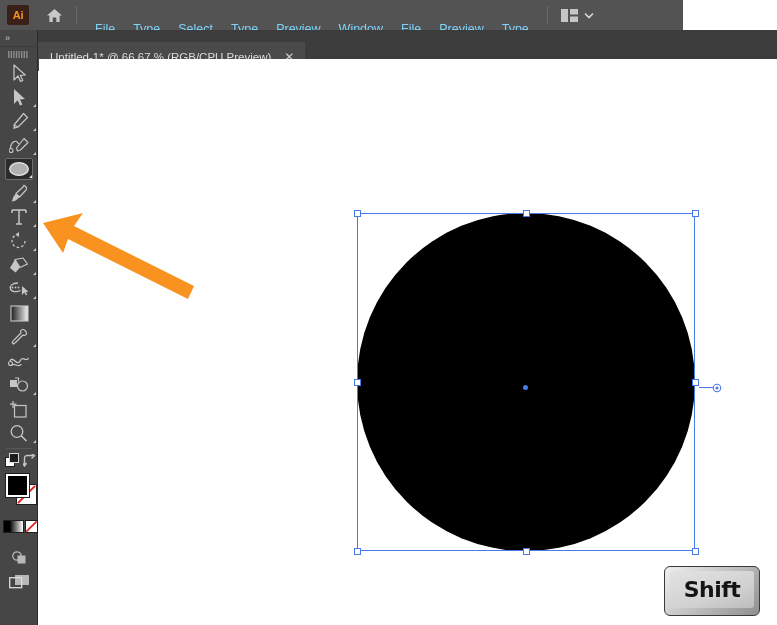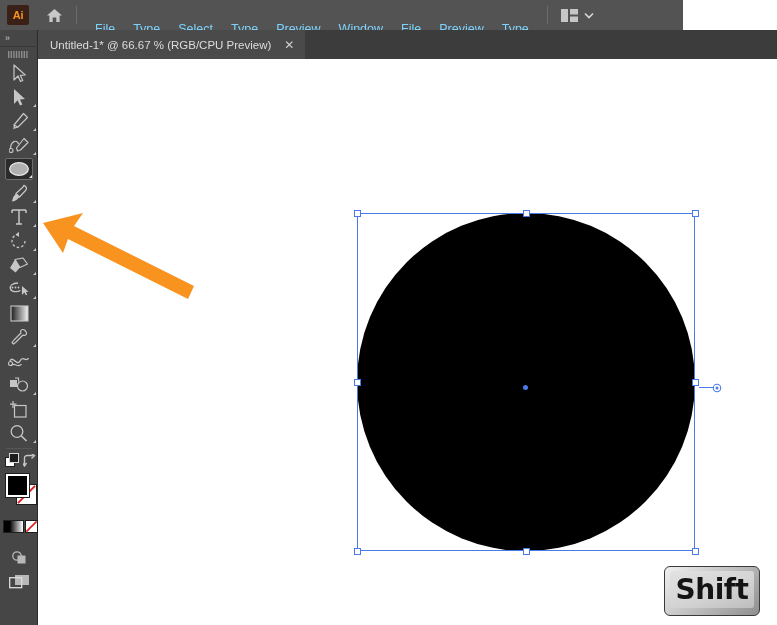--- a/index.html
+++ b/index.html
@@ -42,21 +42,21 @@
   #workspace-switcher {
     display: flex; align-items: center; gap: 6px; margin-left: 4px;
   }
 
   
   #tabbar {
     position: absolute; left: 0; top: 30px; width: 777px; height: 29px;
     background: #3C3C3C;
   }
   #doc-tab {
-    position: absolute; left: 36px; top: 0;
+    position: absolute; left: 36px; top: 12px;
     height: 29px; padding: 0 11px 0 14px;
     background: #4A4A4A;
     display: flex; align-items: center; gap: 13px;
   }
   #doc-tab-title { color: #dcdcdc; font-size: 11.5px; white-space: nowrap; }
   #doc-tab-close { color: #cfcfcf; font-size: 12px; line-height: 1; cursor: pointer; }
 
   
   #toolbar {
     position: absolute; left: 0; top: 30px; width: 38px; height: 595px;
@@ -183,21 +183,21 @@
     padding: 4px 5px 7px 5px;
   }
   #shift-key-face {
     width: 100%; height: 100%;
     background: linear-gradient(160deg, #e2e2e2 0%, #d2d2d2 60%, #bdbdbd 100%);
     border-radius: 3px;
     display: flex; align-items: center; justify-content: center;
   }
   #shift-key-label {
     font-family: "DejaVu Sans", sans-serif;
-    font-size: 28px; font-weight: bold; color: #141414;
+    font-size: 22px; font-weight: bold; color: #141414;
     letter-spacing: -0.5px;
     line-height: 1;
   }
 </style>
 </head>
 <body>
 
 <div id="menubar">
   <div id="ai-logo">Ai</div>
   <div id="home-btn">

